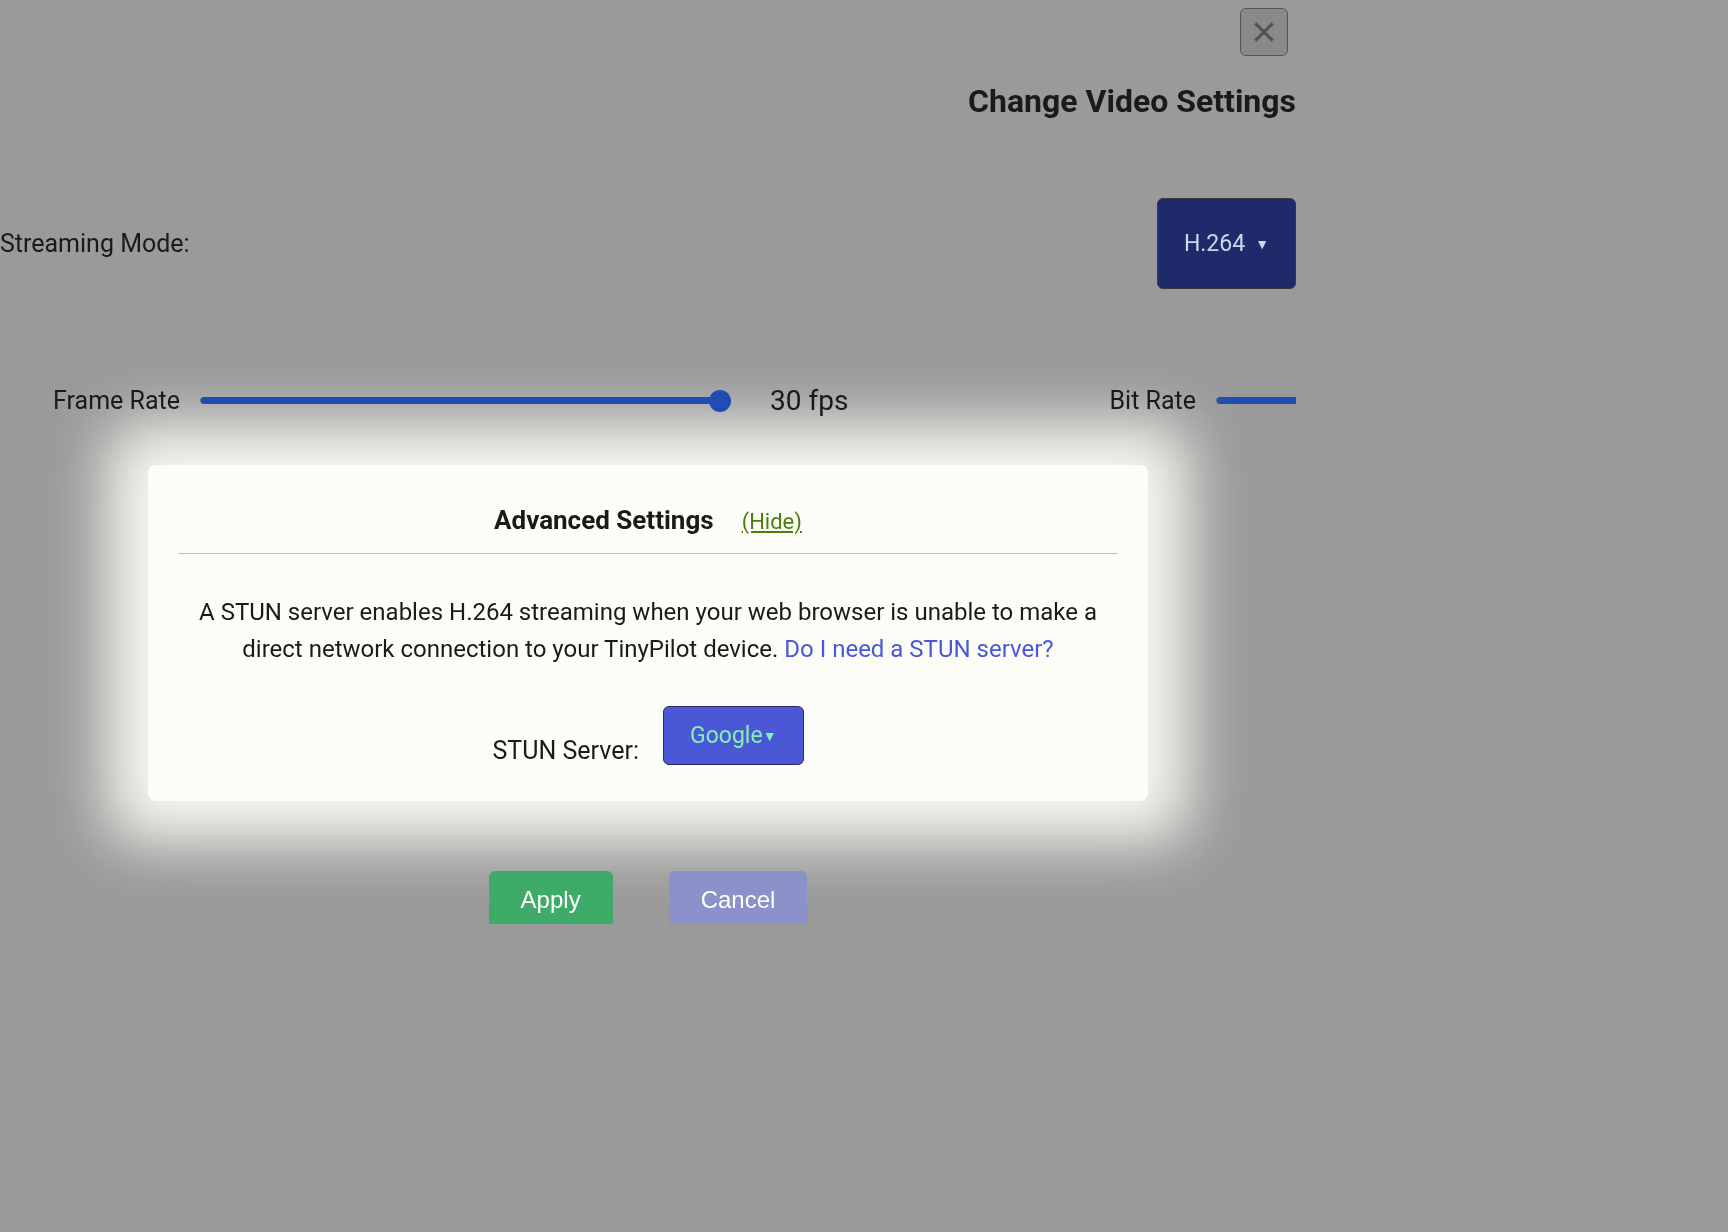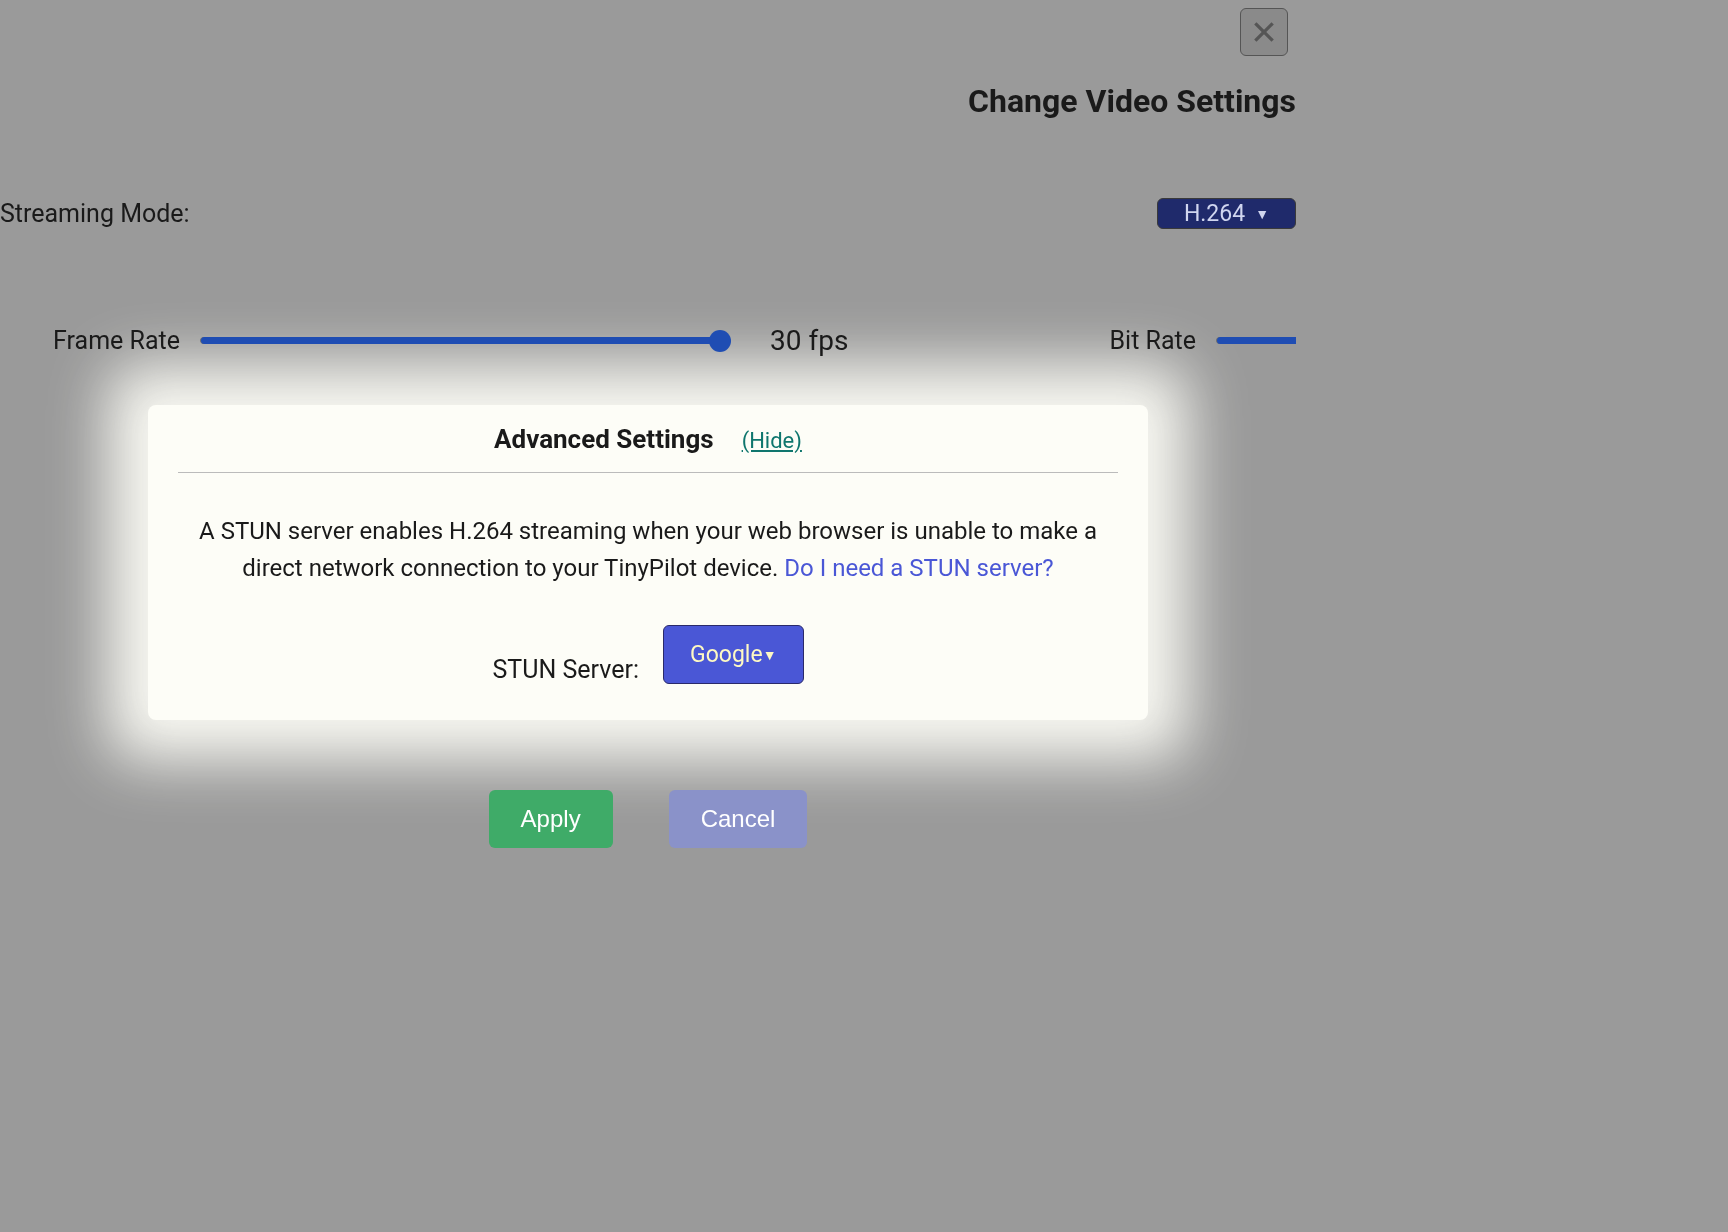--- a/index.html
+++ b/index.html
@@ -51,21 +51,21 @@
     }
     .streaming-label {
       font-size: 25px;
       color: #1a1a1a;
     }
     .select-dark {
       background: #1f2a6b;
       color: #d0d6ef;
       border: 1px solid #3a3a3a;
       border-radius: 6px;
-      padding: 1px 26px;
+      padding: 31px 26px;
       font-size: 23px;
       display: inline-flex;
       align-items: center;
       gap: 10px;
       cursor: pointer;
     }
     .select-dark .caret {
       font-size: 14px;
     }
     .sliders {
@@ -120,39 +120,39 @@
       text-align: left;
       font-size: 28px;
       color: #1a1a1a;
       padding-left: 30px;
     }
     .advanced-panel {
       margin: 48px auto 0;
       width: 1000px;
       background: #fdfdf7;
       border-radius: 8px;
-      padding: 19px 30px 36px;
+      padding: 40px 30px 36px;
       box-shadow: 0 0 60px 40px rgba(253,253,247,0.95);
     }
     .advanced-header {
       display: flex;
       align-items: baseline;
       justify-content: center;
       gap: 28px;
       border-bottom: 1px solid #bbb;
       padding-bottom: 18px;
     }
     .advanced-title {
       font-size: 26px;
       font-weight: 700;
       color: #1a1a1a;
     }
     .hide-link {
       font-size: 22px;
-      color: #0f766e;
+      color: #4d7c0f;
       text-decoration: underline;
       cursor: pointer;
     }
     .advanced-desc {
       margin-top: 40px;
       text-align: center;
       font-size: 24px;
       line-height: 1.55;
       color: #1a1a1a;
       padding: 0 20px;
@@ -167,21 +167,21 @@
       justify-content: center;
       gap: 24px;
       margin-top: 38px;
     }
     .stun-label {
       font-size: 25px;
       color: #1a1a1a;
     }
     .select-blue {
       background: #4a57d6;
-      color: #fef9c3;
+      color: #86efac;
       border: 1px solid #2a2a6a;
       border-radius: 6px;
       padding: 15px 26px;
       font-size: 23px;
       display: inline-flex;
       align-items: center;
       gap: 0;
       cursor: pointer;
     }
     .select-blue .caret {

